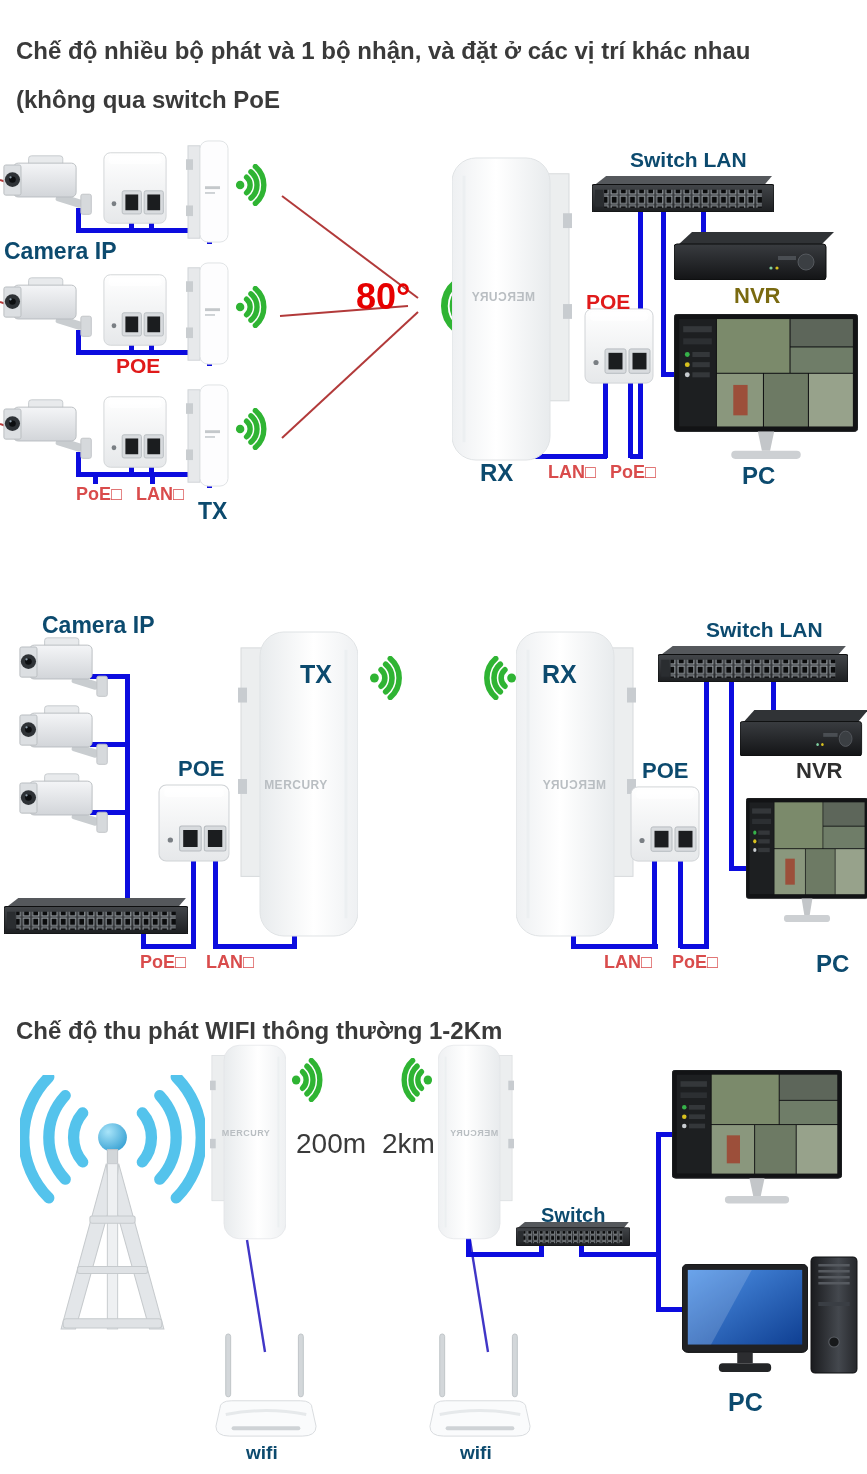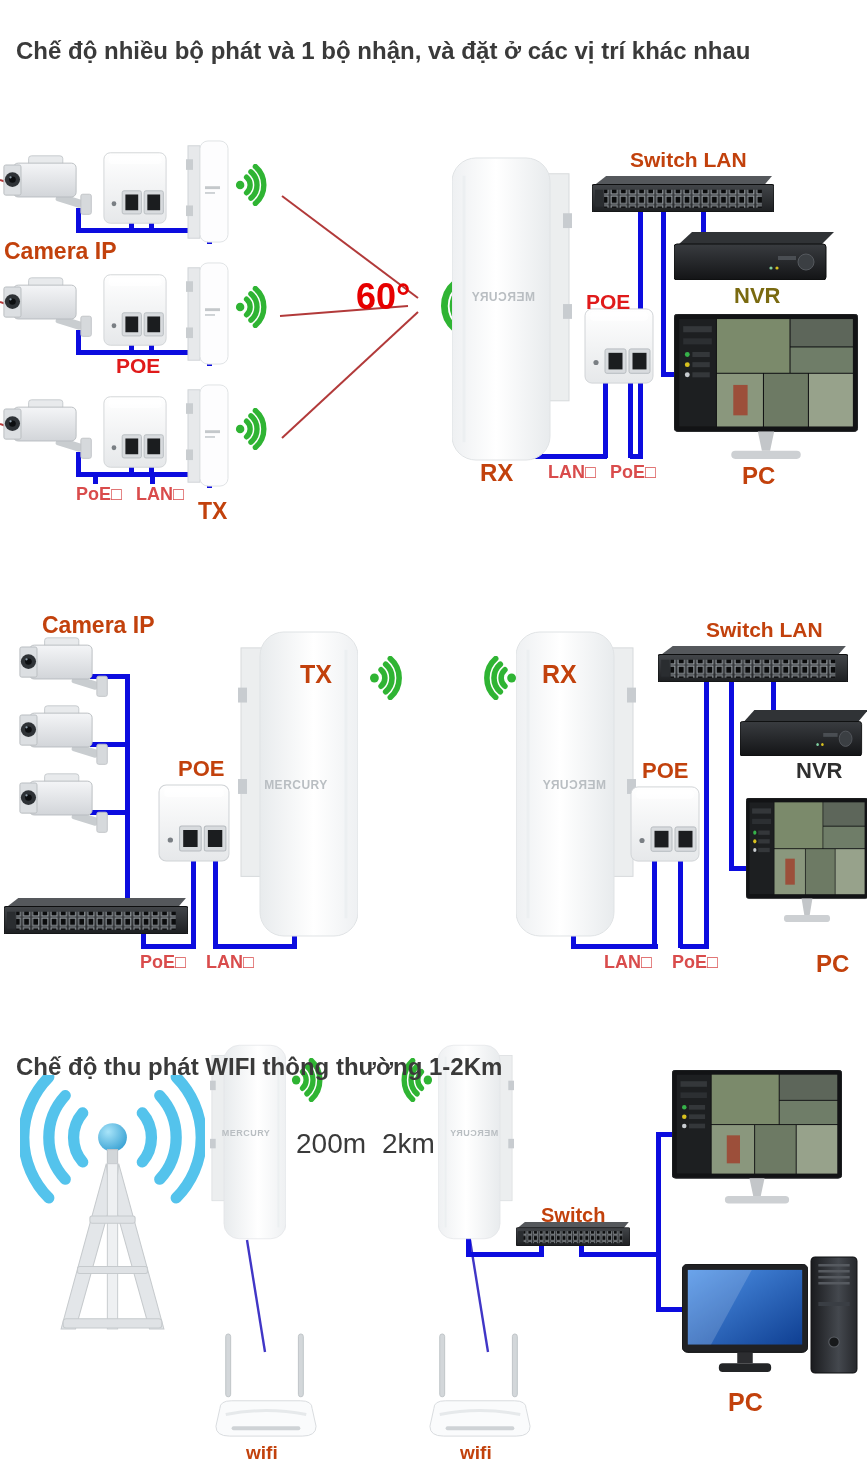--- a/index.html
+++ b/index.html
@@ -1,21 +1,21 @@
 <!DOCTYPE html>
 <html><head>
 <meta charset="utf-8">
 <style>
   html,body{margin:0;padding:0;background:#fff;}
   #canvas{position:relative;width:867px;height:1474px;background:#ffffff;overflow:hidden;
           font-family:"Liberation Sans",sans-serif;}
   .abs{position:absolute;}
   .wire{position:absolute;background:#0c0cdf;z-index:1;}
   .dev{position:absolute;z-index:2;}
-  .lbl{position:absolute;z-index:3;font-weight:bold;color:#c2410c;white-space:nowrap;
+  .lbl{position:absolute;z-index:3;font-weight:bold;color:#0c4a6e;white-space:nowrap;
        font-family:"Liberation Sans",sans-serif;}
   .sect-title{position:absolute;z-index:3;font-weight:bold;color:#3a3a3a;font-size:24px;
               line-height:49px;white-space:nowrap;}
   .red{color:#e01a1a;}
   .port{color:#d94c4c;font-size:18px;}
   .gold{color:#7a6a10;}
   .brand{position:absolute;z-index:3;color:#b9bec2;font-size:12px;font-weight:bold;
          letter-spacing:.5px;text-align:center;}
   .mirror{transform:scaleX(-1);}
   .angle{position:absolute;z-index:3;color:#e60000;font-weight:bold;font-size:36px;}
@@ -209,20 +209,21 @@
       <line x1="0" y1="424" x2="12" y2="428"></line>
     </g>
     <g stroke="#4036c6" stroke-width="2.4" fill="none">
       <line x1="247" y1="1240" x2="265" y2="1352"></line>
       <line x1="470" y1="1240" x2="488" y2="1352"></line>
     </g>
   </svg>
 
   <div class="sect-title" style="left:16px;top:26px;">
     <div>Chế độ nhiều bộ phát và 1 bộ nhận, và đặt ở các vị trí khác nhau</div>
+    <div>(không qua switch PoE</div>
   </div>
 
   <div class="wire" style="left:76px;top:208px;width:5px;height:22px"></div>
   <div class="wire" style="left:76px;top:228px;width:136px;height:5px"></div>
   <div class="wire" style="left:129px;top:220px;width:5px;height:10px"></div>
   <div class="wire" style="left:149px;top:220px;width:5px;height:10px"></div>
   <div class="wire" style="left:207px;top:228px;width:5px;height:16px"></div>
   <div class="dev" style="left:2px;top:154px">
       <svg width="95" height="64" viewBox="0 0 100 70" preserveAspectRatio="none">
         <use href="#cam"></use>
@@ -297,21 +298,21 @@
         <use href="#wifi"></use>
       </svg>
     </div>
 
   <span class="lbl" style="left:4px;top:238px;font-size:23px">Camera IP</span>
   <span class="lbl red" style="left:116px;top:354px;font-size:21px">POE</span>
   <span class="lbl port" style="left:76px;top:484px">PoE□</span>
   <span class="lbl port" style="left:136px;top:484px">LAN□</span>
   <span class="lbl" style="left:198px;top:498px;font-size:23px">TX</span>
 
-  <span class="angle" style="left:356px;top:276px">60°</span>
+  <span class="angle" style="left:356px;top:276px">80°</span>
   <div class="dev mirror" style="left:424px;top:280px">
       <svg width="58" height="52" viewBox="0 0 60 54" preserveAspectRatio="none">
         <use href="#wifi"></use>
       </svg>
     </div>
   <div class="dev" style="left:452px;top:156px">
       <svg width="120" height="306" viewBox="0 0 120 310" preserveAspectRatio="none">
         <use href="#apLarge"></use>
       </svg>
     </div>
@@ -453,21 +454,21 @@
   <div class="wire" style="left:678px;top:860px;width:5px;height:88px"></div>
   <div class="dev" style="left:746px;top:798px">
       <svg width="122" height="130" viewBox="0 0 180 150" preserveAspectRatio="none">
         <use href="#mon"></use>
       </svg>
     </div>
   <span class="lbl port" style="left:604px;top:952px">LAN□</span>
   <span class="lbl port" style="left:672px;top:952px">PoE□</span>
   <span class="lbl" style="left:816px;top:950px;font-size:24px">PC</span>
 
-  <div class="sect-title" style="left:16px;top:1042px;">
+  <div class="sect-title" style="left:16px;top:1006px;">
     <div>Chế độ thu phát WIFI thông thường 1-2Km</div>
   </div>
 
   <div class="dev" style="left:20px;top:1075px">
       <svg width="185" height="262" viewBox="0 0 180 260" preserveAspectRatio="none">
         <use href="#radioTower"></use>
       </svg>
     </div>
 
   <div class="dev mirror" style="left:210px;top:1044px">

